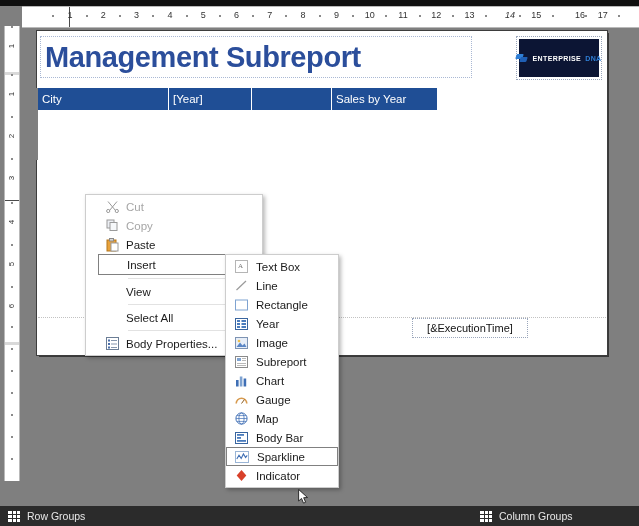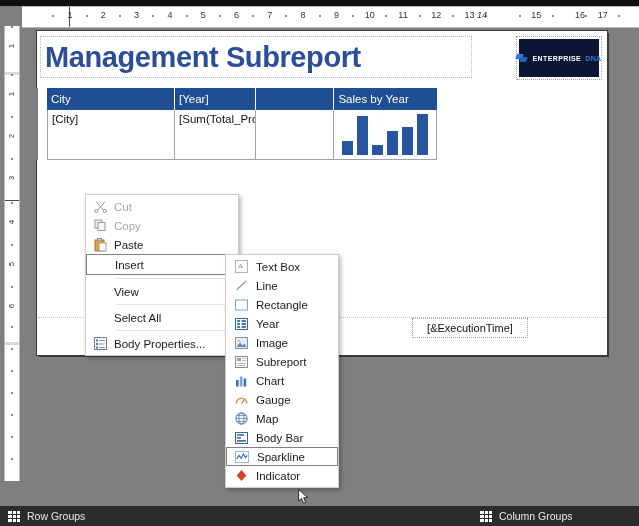--- a/index.html
+++ b/index.html
@@ -72,39 +72,39 @@
   .tx-hdr{height:22px;background:#1f4e95;color:#ffffff;font-size:11.5px;
           display:flex;align-items:center;padding-left:4px;
           border-right:1px solid #ffffff;box-sizing:border-box;overflow:hidden;white-space:nowrap;}
   .tx-hdr:last-child{border-right:none;}
   .tx-cell{height:50px;background:#ffffff;color:#111;font-size:11.5px;
            display:flex;align-items:flex-start;padding:3px 0 0 4px;
            border-right:1px solid #9aa4b4;border-bottom:1px solid #9aa4b4;
            box-sizing:border-box;overflow:hidden;white-space:nowrap;}
   .tx-cell:first-child{border-left:1px solid #9aa4b4;}
   .tx-cell:last-child{border-right:1px solid #9aa4b4;}
-  .c1{width:131px;margin-left:9px;} .c2{width:83px;} .c3{width:80px;} .c4{width:105px;}
+  .c1{width:131px;} .c2{width:83px;} .c3{width:80px;} .c4{width:105px;}
   #tx-left-edge{left:36px;top:88px;width:2px;height:72px;background:#808080;}
   
   #spark{display:flex;align-items:flex-end;gap:4px;width:100%;height:100%;
          padding:4px 8px 4px 8px;box-sizing:border-box;}
   #spark .bar{flex:1;background:#28559f;}
 
   
   #exec-box{left:412px;top:318px;width:116px;height:20px;
             border:1px dotted #9aa6bb;box-sizing:border-box;
             display:flex;align-items:center;justify-content:center;
             font-size:11px;color:#111;background:#ffffff;}
   
   #body-guide{left:38px;top:317px;width:568px;height:0;border-top:1px dotted #c2c2c2;}
 
   
   #ctxmenu{left:85px;top:194px;width:152px;background:#ffffff;
            border:1px solid #cdcdcd;box-shadow:2px 2px 4px rgba(0,0,0,.28);
-           padding:2px 0;}
+           padding:2px 12px;}
   .mi{height:19px;display:flex;align-items:center;position:relative;
       padding-left:0;font-size:11.5px;color:#1a1a1a;}
   .mi.disabled{color:#a6a6a6;}
   .mi .ico{width:28px;height:19px;display:flex;align-items:center;justify-content:center;flex:none;}
   .mi .lbl{flex:1;}
   .mi .arrow{width:14px;text-align:center;font-size:8px;color:#444;}
   .mi.sel{border:1px solid #808080;background:#ffffff;height:21px;box-sizing:border-box;}
   .sep{height:1px;background:#e2e2e2;margin:3px 6px 3px 30px;}
 
   
@@ -158,21 +158,21 @@
       <div class="num" style="left: 314.4px;">9</div>
       <div class="dot" style="left: 331.05px;"></div>
       <div class="num" style="left: 347.7px;">10</div>
       <div class="dot" style="left: 364.35px;"></div>
       <div class="num" style="left: 381px;">11</div>
       <div class="dot" style="left: 397.65px;"></div>
       <div class="num" style="left: 414.3px;">12</div>
       <div class="dot" style="left: 430.95px;"></div>
       <div class="num" style="left: 447.6px;">13</div>
       <div class="dot" style="left: 464.25px;"></div>
-      <div class="num" style="left: 460px; font-style: italic;">14</div>
+      <div class="num" style="left: 488px; font-style: italic;">14</div>
       <div class="dot" style="left: 497.55px;"></div>
       <div class="num" style="left: 514.2px;">15</div>
       <div class="dot" style="left: 530.85px;"></div>
       <div class="num" style="left: 558px;">16</div>
       <div class="dot" style="left: 564.15px;"></div>
       <div class="num" style="left: 580.8px;">17</div>
       <div class="dot" style="left: 597.45px;"></div>
     </div>
 </div>
 
@@ -225,35 +225,20 @@
 </div>
 
 <div class="abs" id="tx-left-edge"></div>
 <div class="abs" id="tablix">
   <div class="tx-row">
     <div class="tx-hdr c1">City</div>
     <div class="tx-hdr c2">[Year]</div>
     <div class="tx-hdr c3"></div>
     <div class="tx-hdr c4">Sales by Year</div>
   </div>
-  <div class="tx-row">
-    <div class="tx-cell c1">[City]</div>
-    <div class="tx-cell c2">[Sum(Total_Pro</div>
-    <div class="tx-cell c3"></div>
-    <div class="tx-cell c4" style="padding:0;">
-      <div id="spark">
-          <div class="bar" style="height: 33.3333%;"></div>
-          <div class="bar" style="height: 95.8333%;"></div>
-          <div class="bar" style="height: 25%;"></div>
-          <div class="bar" style="height: 59.375%;"></div>
-          <div class="bar" style="height: 68.75%;"></div>
-          <div class="bar" style="height: 100%;"></div>
-        </div>
-    </div>
-  </div>
 </div>
 
 <div class="abs" id="body-guide"></div>
 <div class="abs" id="exec-box">[&amp;ExecutionTime]</div>
 
 <div class="abs" id="ctxmenu">
     <div class="mi disabled">
       <span class="ico">
         <span style="display: inline-block; line-height: 0;"><svg width="13" height="13" viewBox="0 0 13 13">
             <path d="M2 1.5 L9.5 10.5 M11 1.5 L3.5 10.5" stroke="#9a9a9a" fill="none" stroke-width="1"></path>

